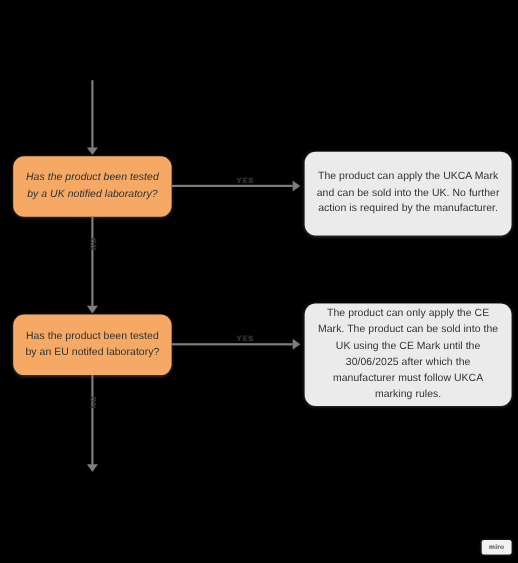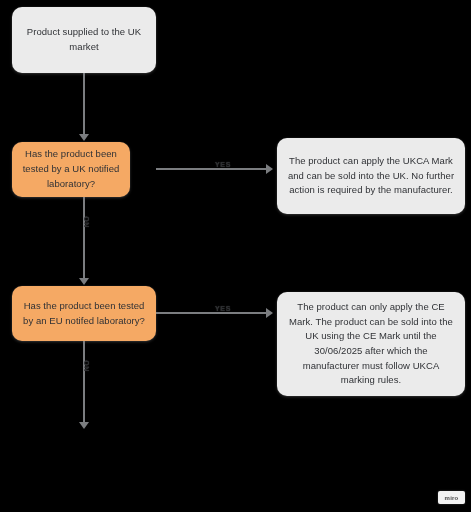--- a/index.html
+++ b/index.html
@@ -51,24 +51,24 @@
     background: #ebebeb;
     color: #303236;
   }
   .node.orange {
     background: #f5a964;
     color: #2f3135;
   }
 
   
   #node-start      { left: 12px;  top: 7px;   width: 144px; height: 66px; }
-  #node-q1         { left: 12px;  top: 142px; width: 118px; height: 55px; }
+  #node-q1         { left: 12px;  top: 142px; width: 144px; height: 55px; font-style: italic; }
   #node-q1-yes     { left: 277px; top: 138px; width: 188px; height: 76px; justify-content: flex-end; }
   #node-q2         { left: 12px;  top: 286px; width: 144px; height: 55px; justify-content: center; }
-  #node-q2-yes     { left: 277px; top: 292px; width: 188px; height: 104px; }
+  #node-q2-yes     { left: 277px; top: 276px; width: 188px; height: 93px; }
   #node-end-no     { left: 8px;   top: 430px; width: 164px; height: 74px; }
 
   
   .edge-line {
     position: absolute;
     background: #7b7d80;
   }
   .edge-v { width: 1.5px; }
   .edge-h { height: 1.5px; }
 
@@ -136,23 +136,20 @@
     letter-spacing: 0.2px;
     color: #4a4a4a;
     box-shadow: 0 0 2px rgba(255,255,255,0.25);
   }
 </style>
 </head>
 <body>
 
 <div id="canvas">
 
-  <div class="node grey" id="node-start">
-    <span class="node-text">Product supplied to the UK market</span>
-  </div>
 
   <div class="node orange" id="node-q1">
     <span class="node-text">Has the product been tested by a UK notified laboratory?</span>
   </div>
 
   <div class="node grey" id="node-q1-yes">
     <span class="node-text">The product can apply the UKCA Mark and can be sold into the UK. No further action is required by the manufacturer.</span>
   </div>
 
   <div class="node orange" id="node-q2">

